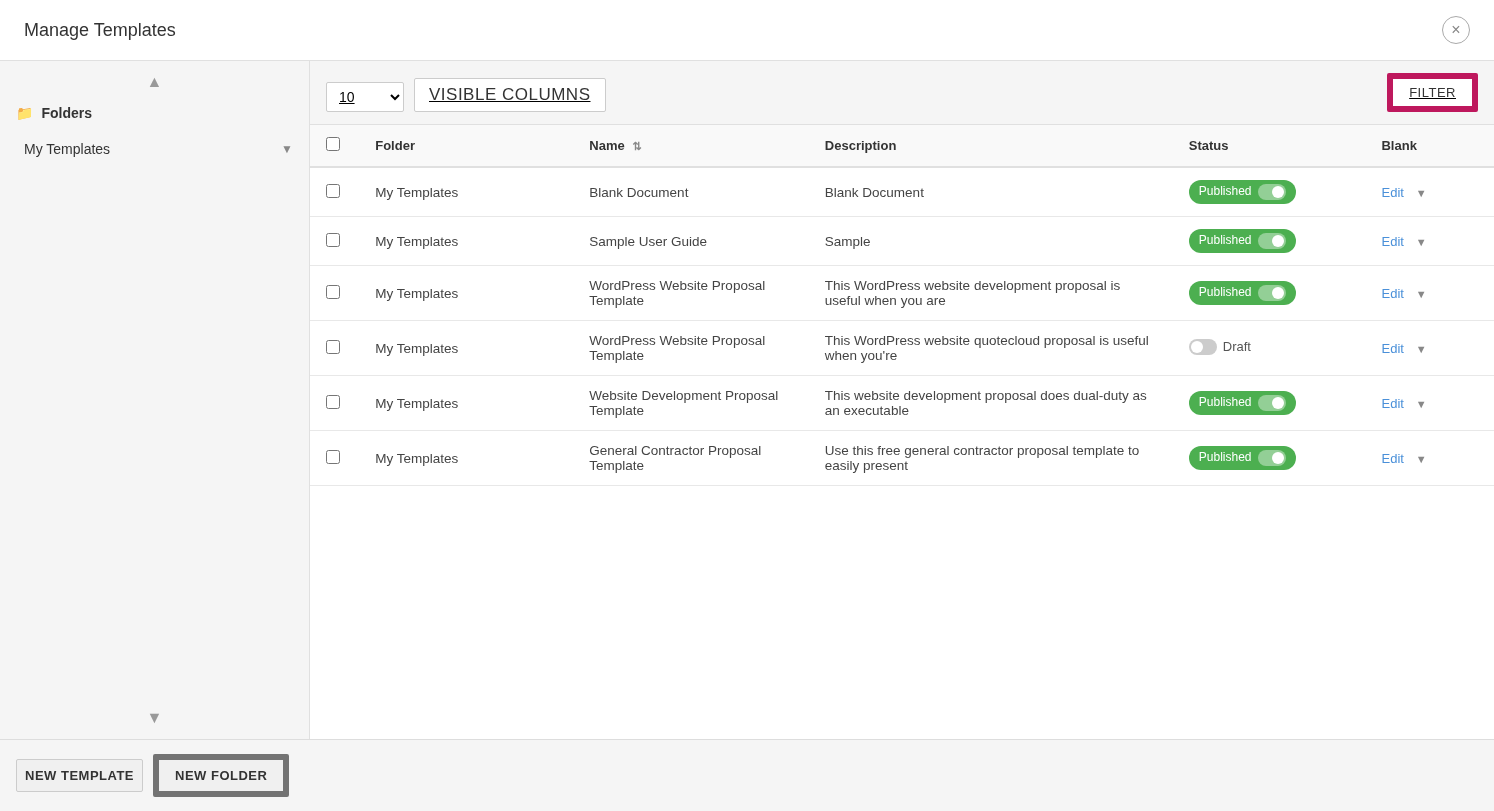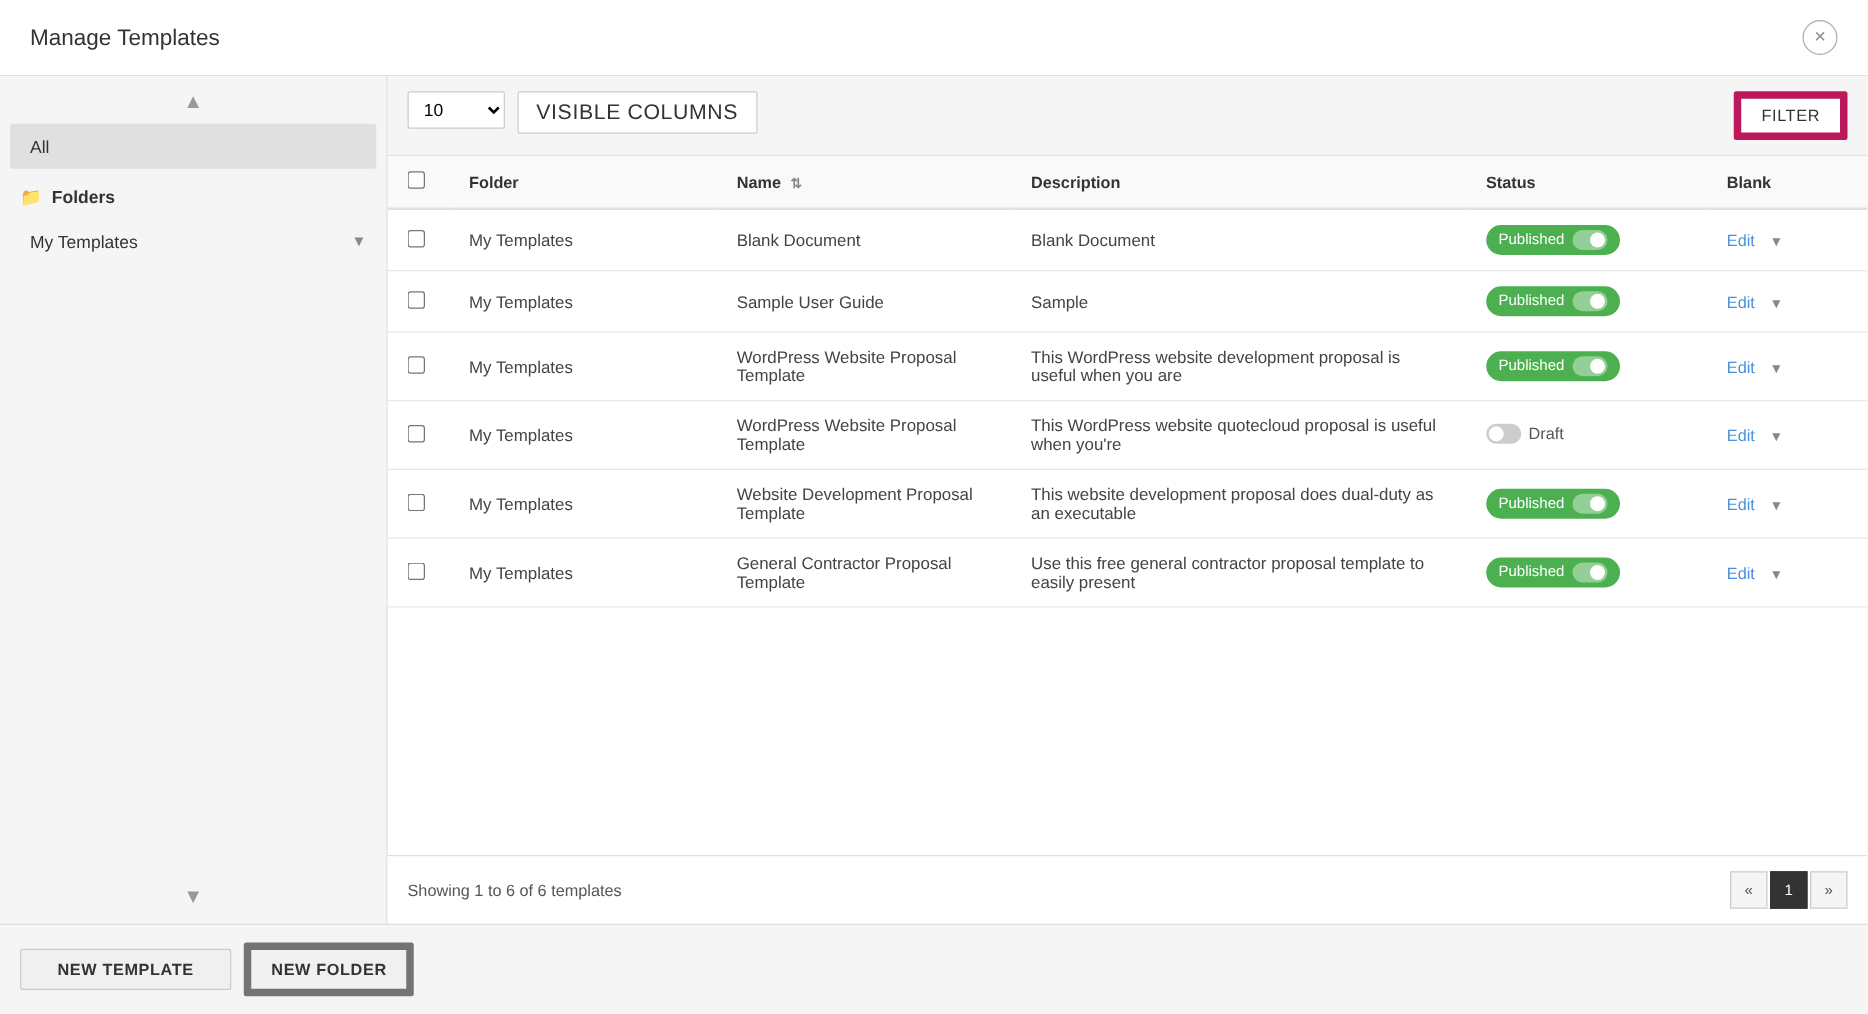--- a/index.html
+++ b/index.html
@@ -124,25 +124,26 @@
     
     .main-content {
       flex: 1;
       display: flex;
       flex-direction: column;
       overflow: hidden;
     }
 
     .toolbar {
       display: flex;
-      align-items: flex-start;
+      align-items: flex-end;
       padding: 12px 16px;
       gap: 10px;
       background: #f5f5f5;
       border-bottom: 1px solid #e0e0e0;
+      text-decoration: underline;
     }
 
     .per-page-select {
       padding: 5px 24px 5px 8px;
       border: 1px solid #ccc;
       background: #fff;
       font-size: 14px;
       cursor: pointer;
       appearance: auto;
       border-radius: 2px;
@@ -364,21 +365,21 @@
     .bottom-bar {
       display: flex;
       align-items: center;
       padding: 14px 16px;
       background: #f5f5f5;
       border-top: 1px solid #ddd;
       gap: 10px;
     }
 
     .new-template-btn {
-      padding: 8px 29px;
+      padding: 8px 8px;
       background: #f0f0f0;
       border: 1px solid #ccc;
       font-size: 13px;
       font-weight: 600;
       color: #333;
       cursor: pointer;
       letter-spacing: 0.5px;
       border-radius: 2px;
     }
 
@@ -410,21 +411,20 @@
 
   <div class="modal-header">
     <span class="modal-title">Manage Templates</span>
     <button class="close-btn">×</button>
   </div>
 
   <div class="modal-body">
 
     <div class="sidebar">
       <div class="sidebar-scroll-up">▲</div>
-      <div class="sidebar-all-item">All</div>
 
       <div class="sidebar-folders-section">
         <div class="folders-label">
           <span>📁</span>
           <span>Folders</span>
         </div>
       </div>
 
       <div class="sidebar-my-templates">
         <span>My Templates</span>
@@ -572,28 +572,20 @@
       </td>
       <td>
         <span class="edit-link">Edit</span>
         <span class="action-chevron">▼</span>
       </td>
     </tr>
             </tbody>
         </table>
       </div>
 
-      <div class="table-footer">
-        <span>Showing 1 to 6 of 6 templates</span>
-        <div class="pagination">
-          <button class="page-btn">«</button>
-          <button class="page-btn active">1</button>
-          <button class="page-btn">»</button>
-        </div>
-      </div>
     </div>
   </div>
 
   <div class="bottom-bar">
     <button class="new-template-btn">NEW TEMPLATE</button>
     <button class="new-folder-btn">NEW FOLDER</button>
   </div>
 </div>
 
 </body></html>

